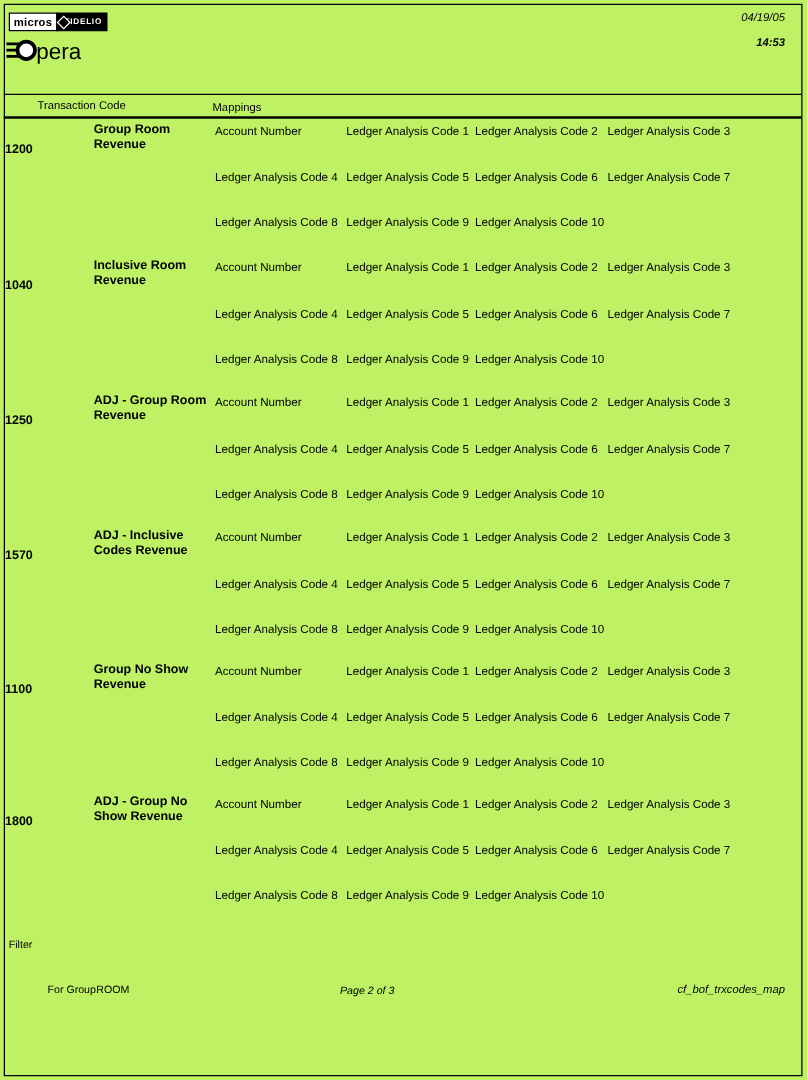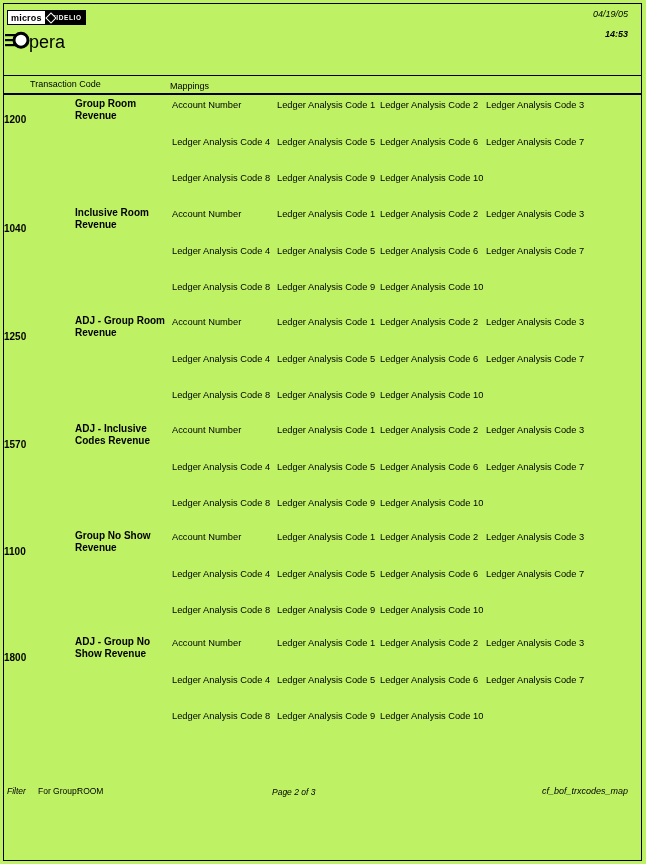--- a/index.html
+++ b/index.html
@@ -95,21 +95,21 @@
     font-weight: bold; font-size: 10px; line-height: 12px;
   }
   .map-grid { position: absolute; left: 172px; top: 0; width: 470px; }
   .map-cell {
     position: absolute;
     font-size: 9.3px;
     white-space: nowrap;
   }
 
   
-  .footer-filter  { left: 7px;  top: 786px; font-style: italic; font-size: 8.5px; }
+  .footer-filter  { left: 7px;  top: 750px; font-size: 8.5px; }
   .footer-grouplb { left: 38px; top: 786px; font-size: 8.5px; }
   .footer-groupvl { left: 77px; top: 786px; font-size: 8.5px; }
   .footer-page    { left: 272px; top: 787px; font-style: italic; font-size: 8.5px; }
   .footer-report  { right: 18px; top: 786px; font-style: italic; font-size: 9px; }
 </style>
 </head>
 <body>
 
 <div class="page">
   <div class="page-border"></div>

